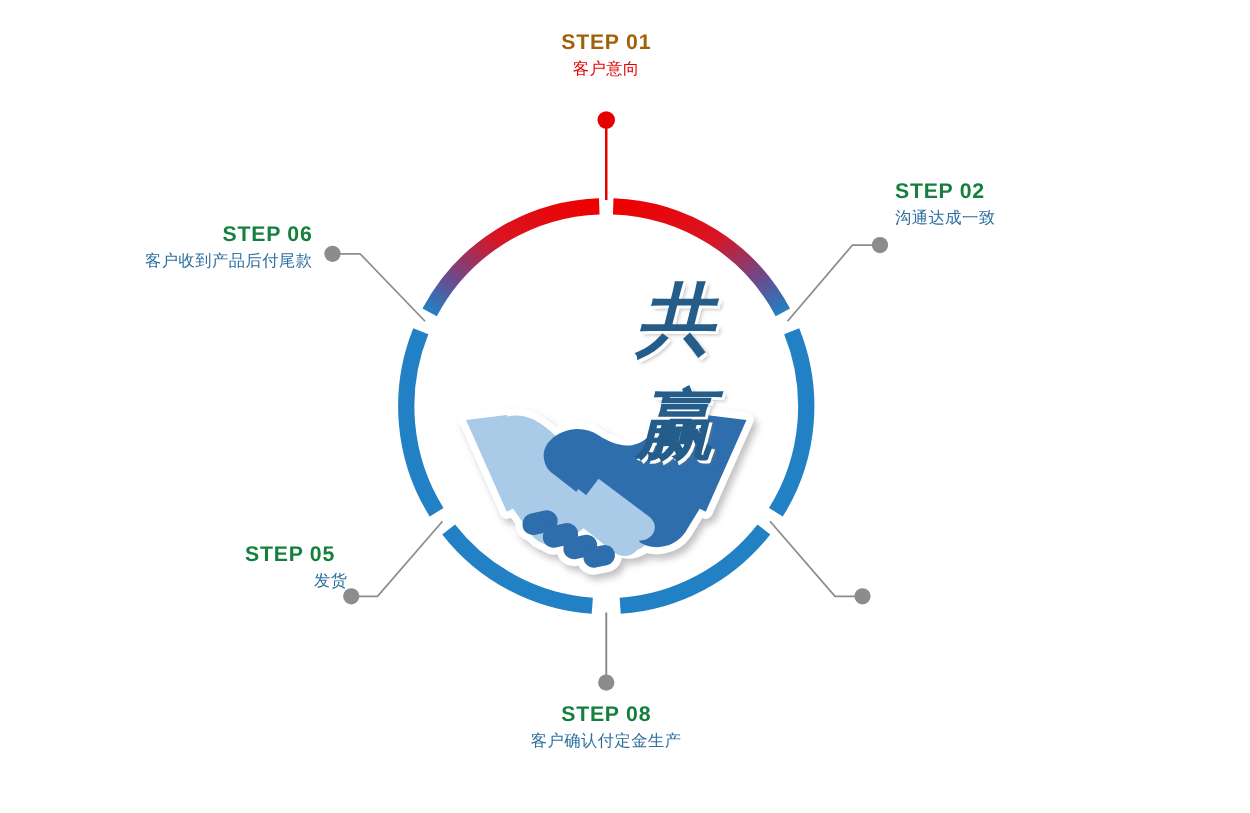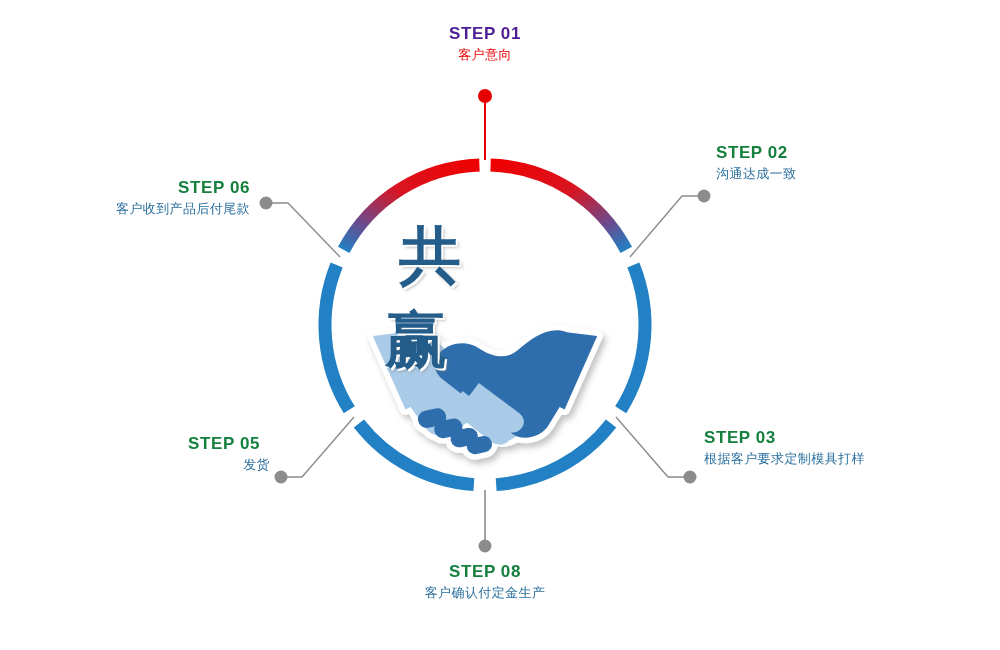--- a/index.html
+++ b/index.html
@@ -43,50 +43,51 @@
     margin-bottom: 3px;
   }
   .step-desc {
     font-size: 13px;
     font-weight: normal;
     color: #2a6f9e;
     letter-spacing: 0.4px;
   }
 
   
-  .step-block.accent .step-num { color: #4c1d95; }
+  .step-block.accent .step-num { color: #a16207; }
   .step-block.accent .step-desc { color: #e60000; }
 
   .align-right { text-align: right; }
   .align-left  { text-align: left; }
   .align-center{ text-align: center; }
 
   
   #step01 { left: 385px; top: 24px;  width: 200px; }
   #step02 { left: 716px; top: 143px; width: 260px; }
   #step03 { left: 704px; top: 428px; width: 290px; }
   #step04 { left: 385px; top: 562px; width: 200px; }
-  #step05 { left: 110px; top: 434px; width: 160px; }
+  #step05 { left: 118px; top: 434px; width: 160px; }
   #step06 { left: 10px;  top: 178px; width: 240px; }
   #step05 .step-num { margin-right: 10px; }
 
   
   #center-word {
     position: absolute;
     left: 385px;
     top: 214px;
     width: 200px;
-    text-align: left;
+    text-align: right;
     font-size: 62px;
     font-weight: bold;
     color: #245d8a;
     letter-spacing: 14px;
     text-indent: 14px;
     text-shadow: 2px 2px 0 #ffffff, 3px 3px 3px rgba(120,120,120,0.45);
     font-family: "DejaVu Sans", "Liberation Sans", sans-serif;
+    font-style: italic;
   }
 </style>
 </head>
 <body>
 
 <div id="stage">
 
   <svg class="diagram" viewBox="0 0 1000 650">
     <defs>
       <linearGradient id="gradRightRed" x1="0" y1="0" x2="1" y2="1">
@@ -186,24 +187,20 @@
   <div class="step-block accent align-center" id="step01">
     <div class="step-num">STEP 01</div>
     <div class="step-desc">客户意向</div>
   </div>
 
   <div class="step-block align-left" id="step02">
     <div class="step-num">STEP 02</div>
     <div class="step-desc">沟通达成一致</div>
   </div>
 
-  <div class="step-block align-left" id="step03">
-    <div class="step-num">STEP 03</div>
-    <div class="step-desc">根据客户要求定制模具打样</div>
-  </div>
 
   <div class="step-block align-center" id="step04">
     <div class="step-num">STEP 08</div>
     <div class="step-desc">客户确认付定金生产</div>
   </div>
 
   <div class="step-block align-right" id="step05">
     <div class="step-num">STEP 05</div>
     <div class="step-desc">发货</div>
   </div>

